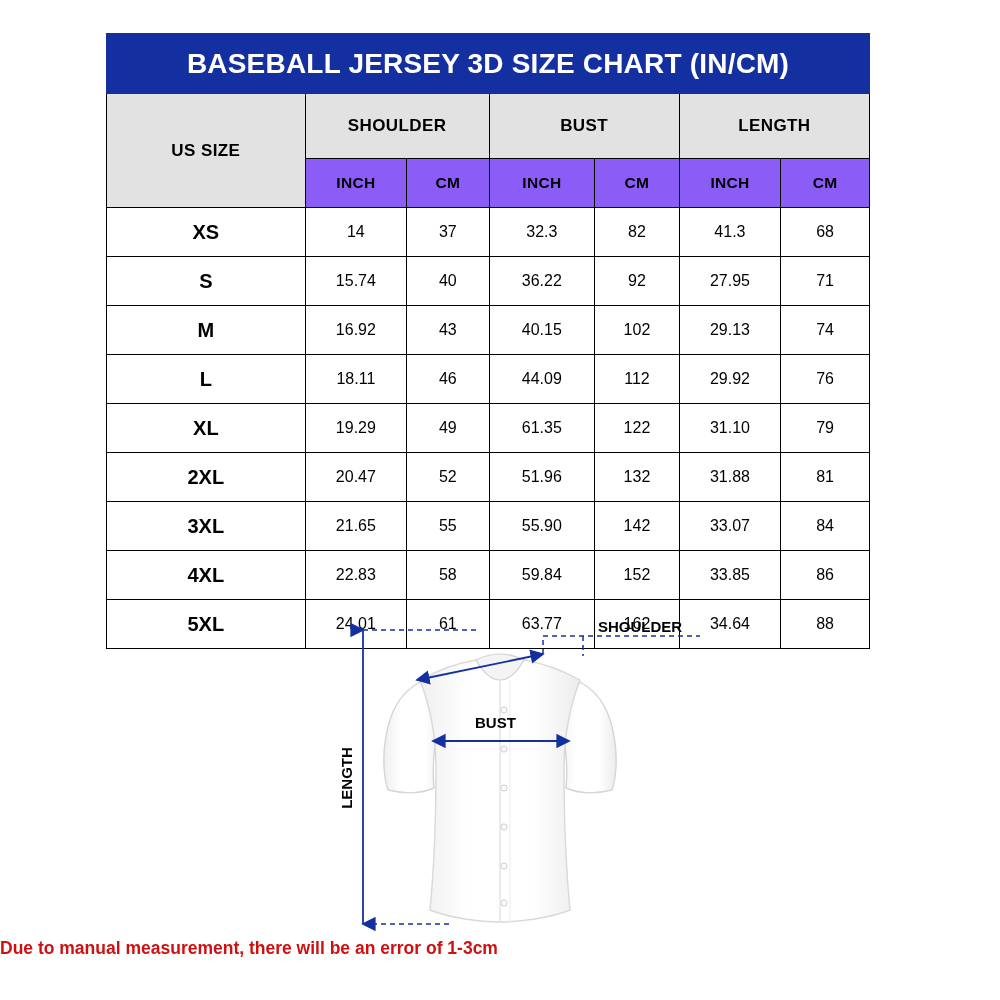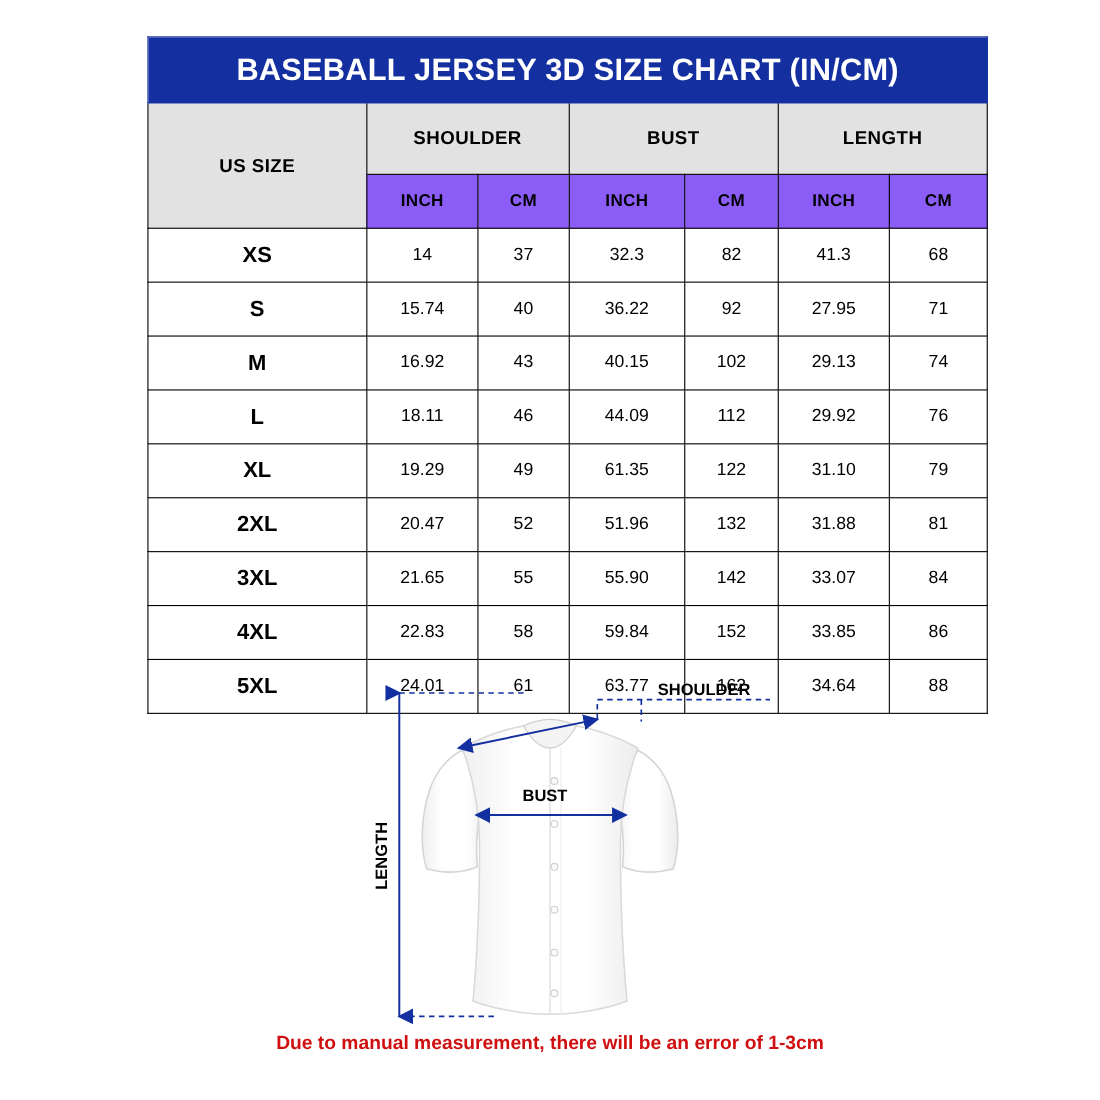--- a/index.html
+++ b/index.html
@@ -18,21 +18,21 @@
   #root {
     position: absolute;
     left: 0; top: 0;
     width: 1000px;
     height: 1000px;
   }
 
   
   .chart-wrap {
     position: absolute;
-    left: 134px;
+    left: 106px;
     top: 33px;
     width: 764px;
   }
   table.size-table {
     width: 764px;
     border-collapse: collapse;
     table-layout: fixed;
   }
   table.size-table td, table.size-table th {
     border: 1px solid #000;
@@ -82,21 +82,21 @@
     height: 320px;
   }
   .illus svg {
     display: block;
   }
   .note {
     position: absolute;
     left: 0;
     top: 938px;
     width: 1000px;
-    text-align: center;
+    text-align: left;
     color: #d01010;
     font-weight: bold;
     font-size: 17.5px;
     font-family: "Liberation Sans", sans-serif;
   }
   .lbl {
     font-family: "Liberation Sans", sans-serif;
     font-size: 15px;
     font-weight: bold;
     fill: #000;

